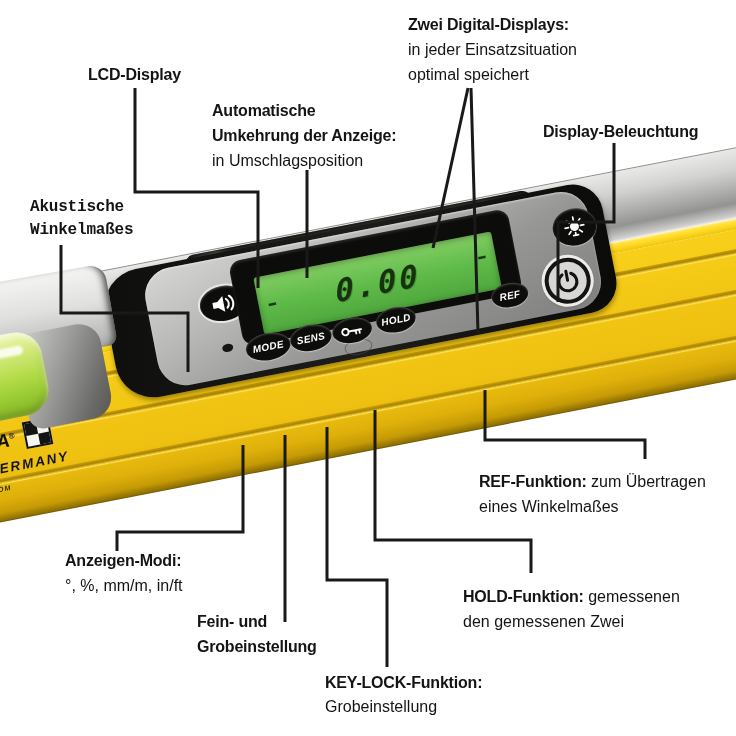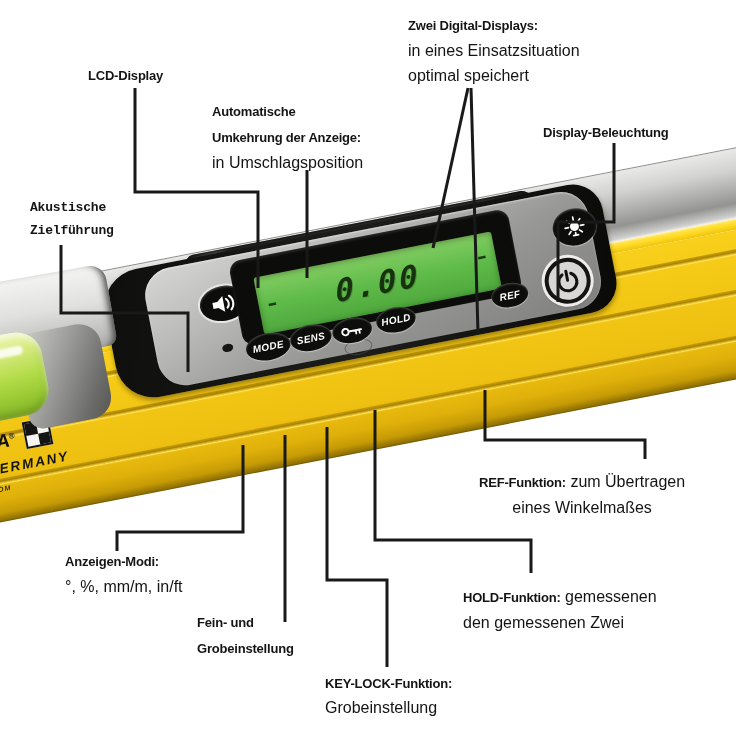--- a/index.html
+++ b/index.html
@@ -169,21 +169,21 @@
     position: absolute; left: 2px; top: 192px;
     font-weight: bold; font-style: italic; font-size: 7px; letter-spacing: 1px; color: #33300a;
   }
 
   
   .callouts { position: absolute; inset: 0; z-index: 5; pointer-events: none; }
   .label {
     position: absolute; z-index: 6; color: #141414;
     font-size: 16px; line-height: 25px; white-space: nowrap;
   }
-  .label b { font-size: 13px; letter-spacing: -0.2px; }
+  .label b { font-size: 16px; letter-spacing: -0.2px; }
 </style>
 </head>
 <body>
 
 <div class="scene">
 
   <div class="level">
 
     <div class="rail"></div>
 
@@ -293,41 +293,41 @@
       <polyline points="243,445 243,532 117,532 117,551"></polyline>
       <polyline points="285,435 285,622"></polyline>
       <polyline points="327,427 327,580 387,580 387,667"></polyline>
       <polyline points="375,410 375,540 531,540 531,573"></polyline>
       <polyline points="485,390 485,440 645,440 645,459"></polyline>
     </g>
   </svg>
 
   <div class="label" style="left:408px; top:12px;">
     <b>Zwei Digital-Displays:</b><br>
-    <span>in eines Einsatzsituation</span><br>
+    <span>in jeder Einsatzsituation</span><br>
     <span>optimal speichert</span>
   </div>
 
   <div class="label" style="left:88px; top:62px;">
     <b>LCD-Display</b>
   </div>
 
   <div class="label" style="left:212px; top:98px;">
     <b>Automatische</b><br>
     <b>Umkehrung der Anzeige:</b><br>
     <span>in Umschlagsposition</span>
   </div>
 
   <div class="label" style="left:543px; top:119px;">
     <b>Display-Beleuchtung</b>
   </div>
 
   <div class="label" style="left:30px; top:196px; line-height:23px;font-family:Liberation Mono, monospace;">
     <b>Akustische</b><br>
-    <b>Zielführung</b>
+    <b>Winkelmaßes</b>
   </div>
 
   <div class="label" style="left:65px; top:548px;">
     <b>Anzeigen-Modi:</b><br>
     <span>°, %, mm/m, in/ft</span>
   </div>
 
   <div class="label" style="left:197px; top:609px;">
     <b>Fein- und</b><br>
     <b>Grobeinstellung</b>
@@ -336,18 +336,18 @@
   <div class="label" style="left:325px; top:671px; line-height:24px;">
     <b>KEY-LOCK-Funktion:</b><br>
     <span>Grobeinstellung</span>
   </div>
 
   <div class="label" style="left:463px; top:584px;">
     <b>HOLD-Funktion:</b> <span>gemessenen</span><br>
     <span>den gemessenen Zwei</span>
   </div>
 
-  <div class="label" style="left:479px; top:469px;text-align:center;">
+  <div class="label" style="left:479px; top:469px;">
     <b>REF-Funktion:</b> <span>zum Übertragen</span><br>
     <span>eines Winkelmaßes</span>
   </div>
 
 </div>
 
 </body></html>

